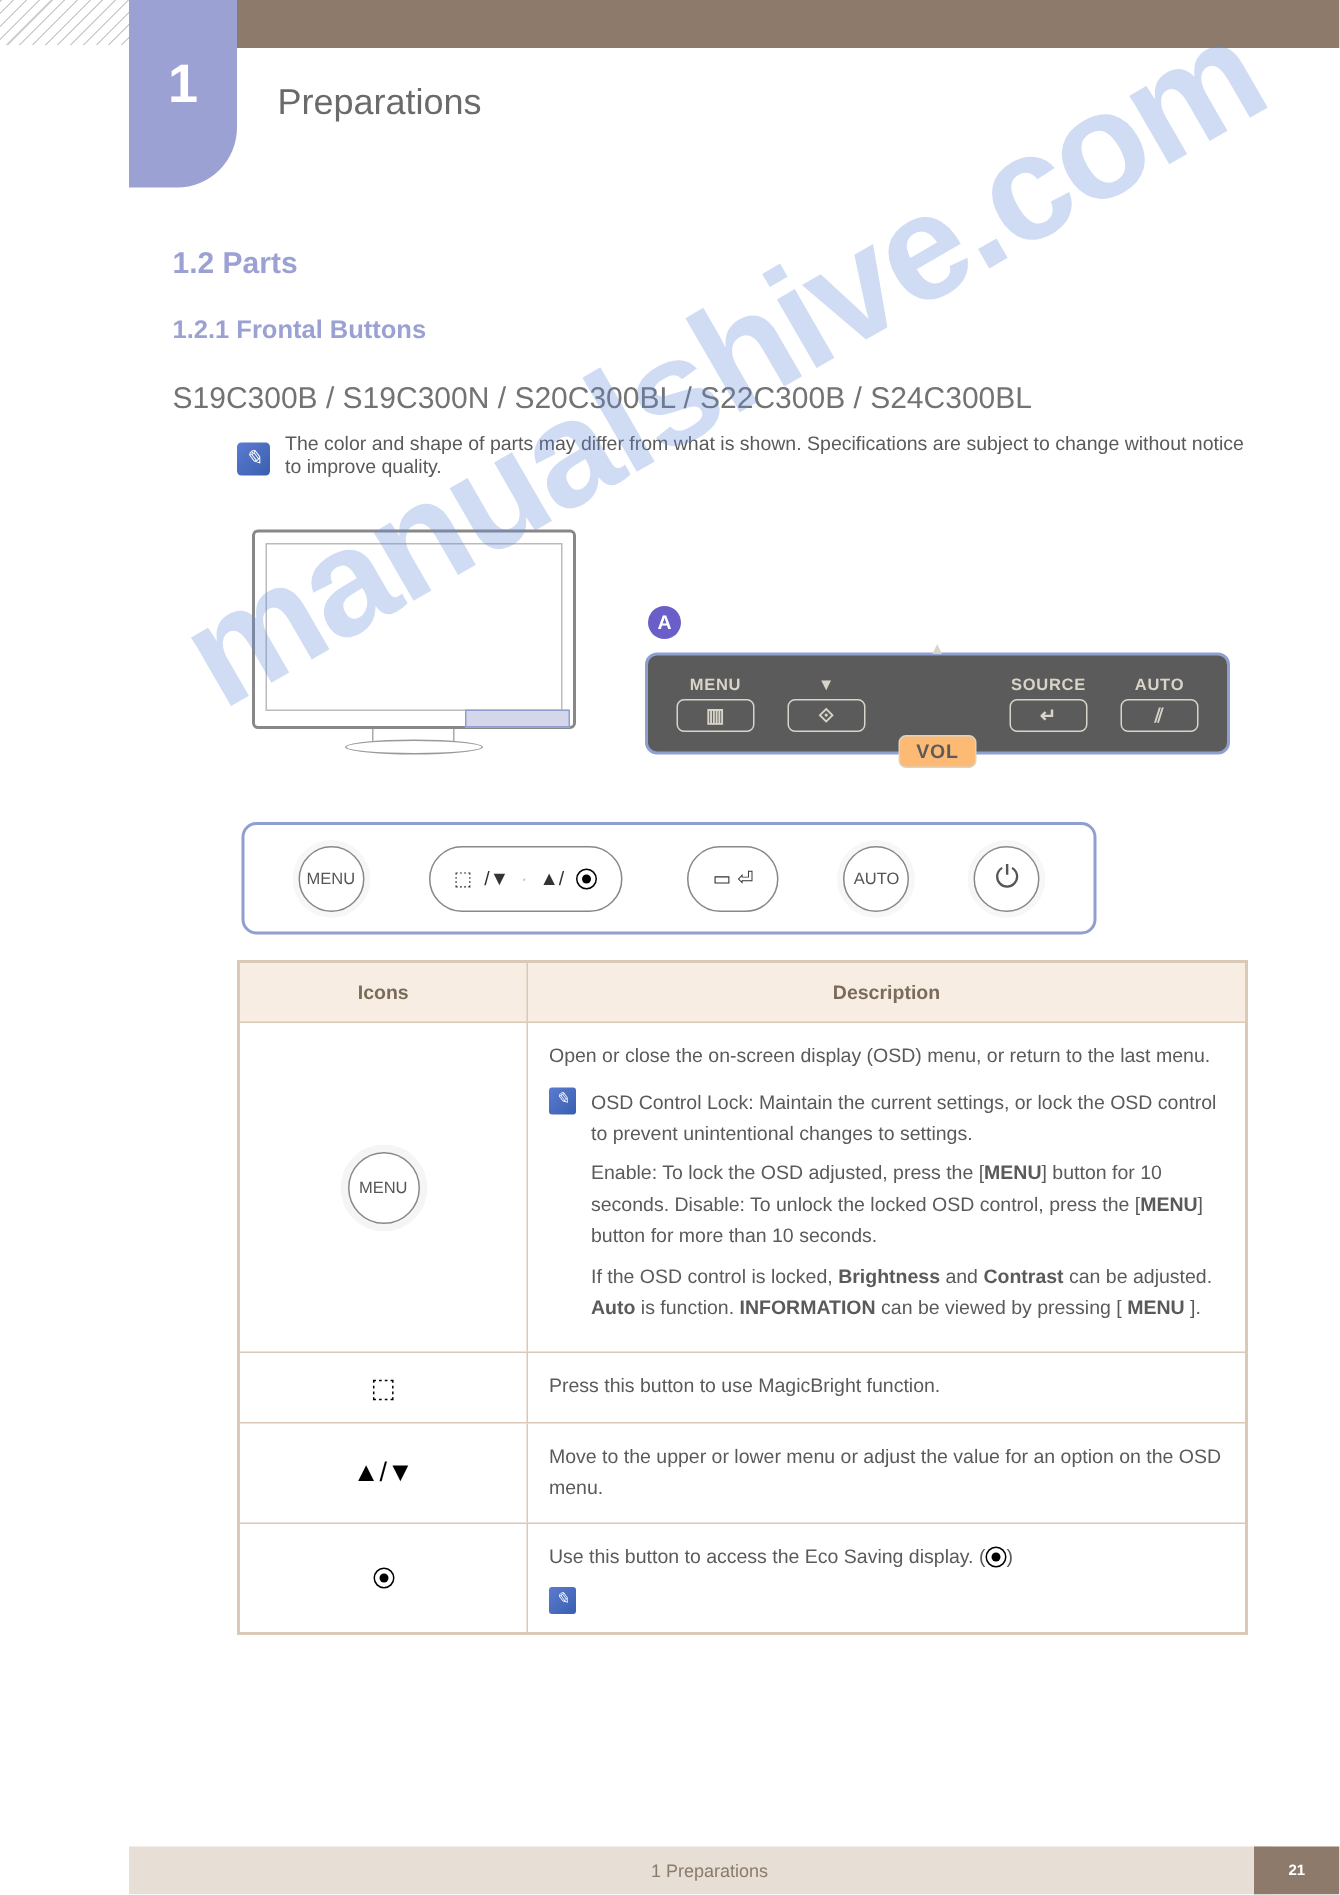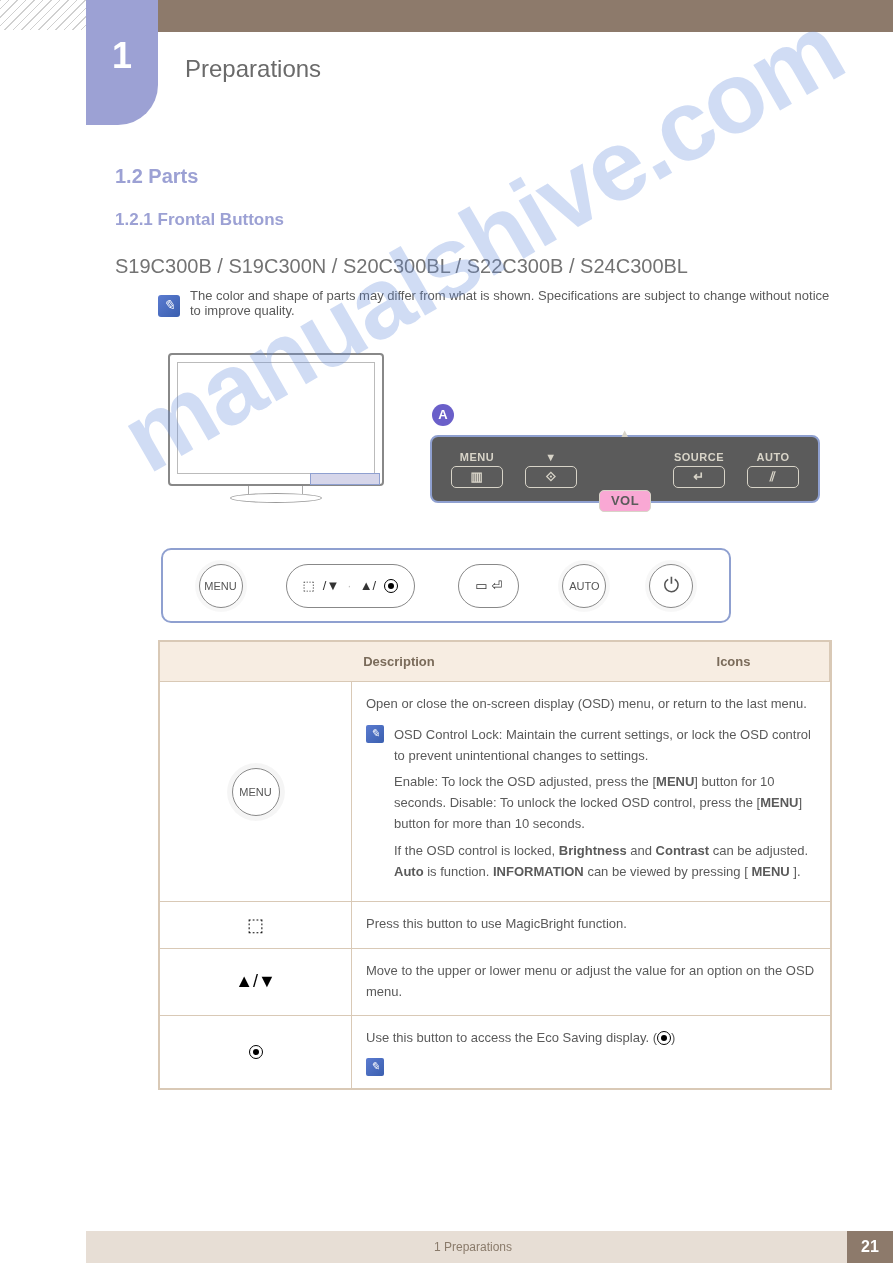--- a/index.html
+++ b/index.html
@@ -48,21 +48,21 @@
   .td2 .sub { font-weight: bold; }
   .spacer { height: 6px; }
   .icon-box { font-size: 18px; color: #000; }
   .dot-circle { width: 14px; height: 14px; border: 1.5px solid #000; border-radius: 50%; display: inline-flex; align-items: center; justify-content: center; vertical-align: middle; }
   .dot-circle::after { content: ""; width: 6px; height: 6px; background: #000; border-radius: 50%; }
 
   .watermark { position: absolute; left: 160px; top: 380px; font-size: 100px; font-weight: bold; color: rgba(100,140,220,0.3); transform: rotate(-30deg); transform-origin: left bottom; pointer-events: none; letter-spacing: -2px; }
 
   .footer { position: absolute; left: 86px; bottom: 0; right: 46px; height: 32px; background: #e7ded5; display: flex; align-items: center; }
   .footer-chapter { flex: 1; text-align: center; color: #8a7b6b; font-size: 12px; margin-left: 13px; }
-  .footer-page { position: absolute; bottom: 0; right: 0; width: 46px; height: 32px; background: #8d7a6b; color: #fff; display: flex; align-items: center; justify-content: center; font-weight: bold; font-size: 16px; }
+  .footer-page { position: absolute; bottom: 0; right: 0; width: 57px; height: 32px; background: #8d7a6b; color: #fff; display: flex; align-items: center; justify-content: center; font-weight: bold; font-size: 10px; }
 </style>
 </head>
 <body>
 
 <div class="hatching"></div>
 <div class="topbar"></div>
 <div class="tab">1</div>
 <div class="chapter-title">Preparations</div>
 <div class="section-title">1.2 Parts</div>
 <div class="subsection-title">1.2.1 Frontal Buttons</div>
@@ -89,21 +89,21 @@
       </div>
   </div>
   <div class="dark-col">
     <span>▼</span>
     <div class="dark-key">
         <span class="glyph">⟐</span>
       </div>
   </div>
   <div class="dark-col">
     <span>▲</span>
-    <div class="dark-key" style="background:#f9a8d4;color:#5b5b5b;margin-top:48px;">
+    <div class="dark-key" style="background:#fdba74;color:#5b5b5b;margin-top:48px;">
         <span class="glyph" style="font-weight:bold;">VOL</span>
       </div>
   </div>
   <div class="dark-col">
     <span>SOURCE</span>
     <div class="dark-key">
         <span class="glyph">↵</span>
       </div>
   </div>
   <div class="dark-col">
@@ -130,22 +130,22 @@
   <div class="round-btn">AUTO</div>
   <div class="round-btn">
       <span class="power-glyph">⏻</span>
     </div>
 </div>
 
 <div class="watermark">manualshive.com</div>
 
 <div class="table">
   <div class="table-header">
+    <div class="th th-left">Icons</div>
     <div class="th th-right">Description</div>
-    <div class="th th-left">Icons</div>
   </div>
 
   <div class="table-row" style="min-height:220px;">
     <div class="td1">
       <div class="menu-circle">MENU</div>
     </div>
     <div class="td2">
       <div>Open or close the on-screen display (OSD) menu, or return to the last menu.</div>
       <div class="note-row">
         <div class="mini-note-icon">✎</div>

